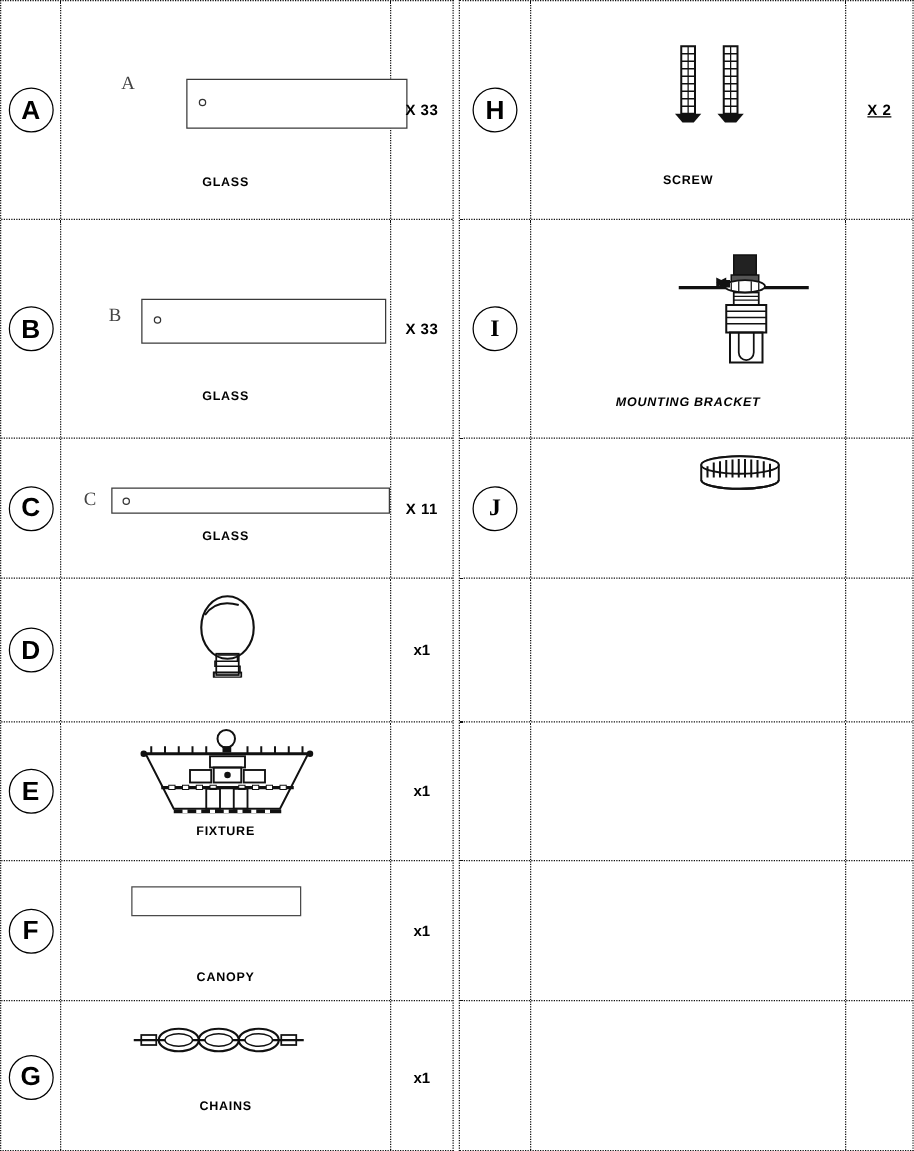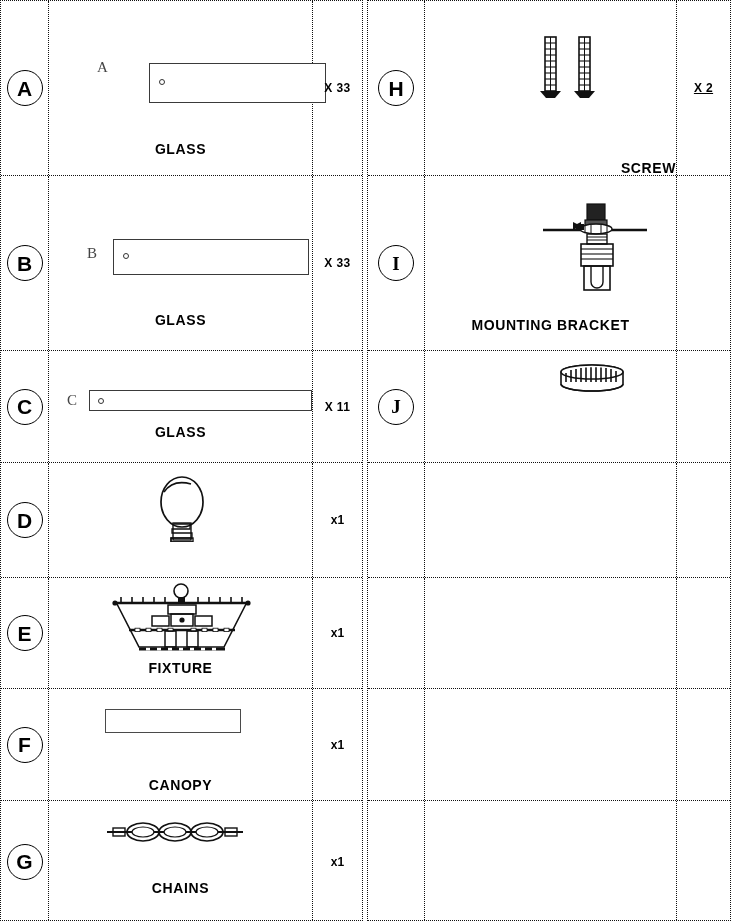--- a/index.html
+++ b/index.html
@@ -36,21 +36,21 @@
          font-weight:bold;font-size:21px;line-height:1;font-family:"Liberation Sans",sans-serif;}
   .badge.serif{font-family:"Liberation Serif",serif;font-size:19px;}
 
   
   .qty{font-weight:bold;font-size:12px;letter-spacing:.4px;white-space:nowrap;}
   .qty.sp{letter-spacing:0;}
 
   
   .pic{position:absolute;left:0;right:0;top:0;bottom:0;}
   .cap{position:absolute;left:0;right:0;text-align:center;
-       font-weight:bold;font-size:14px;letter-spacing:.6px;
+       font-weight:bold;font-size:10px;letter-spacing:.6px;
        font-family:"Liberation Sans",sans-serif;}
   .cap.mixed{font-size:13.5px;letter-spacing:.2px;}
 
   
   .glass{position:absolute;border:1.6px solid #3a3a3a;background:#fff;box-sizing:border-box;}
   .glass .hole{position:absolute;width:4px;height:4px;border:1px solid #333;border-radius:50%;background:#fff;}
   .gl-label{position:absolute;font-family:"Liberation Serif",serif;font-size:15px;color:#444;}
 
   .canopy{position:absolute;border:1.5px solid #4a4a4a;background:#fff;box-sizing:border-box;}
 
@@ -283,21 +283,21 @@
                   <line x1="10" y1="32" x2="21" y2="32"></line>
                     <line x1="10" y1="38" x2="21" y2="38"></line>
                   <line x1="10" y1="44" x2="21" y2="44"></line>
                     <line x1="10" y1="50" x2="21" y2="50"></line>
                 </g>
                 <line x1="15.5" y1="2" x2="15.5" y2="56" stroke="#111" stroke-width="1"></line>
                 <path d="M5 56 H26 L20 63 H11 Z" fill="#111"></path>
               </g>
             </svg>
           </div>
-          <div class="cap" style="top:159px;text-align:right;">SCREW</div>
+          <div class="cap" style="top:138px;">SCREW</div>
         </div>
       </div>
       <div class="c-qty">
         <span class="qty">X 2</span>
       </div>
     </div>
 
     <div class="row" style="top:175px;height:175px;">
       <div class="c-letter">
         <div class="badge serif">I</div>
@@ -327,21 +327,21 @@
               <rect x="46" y="48" width="32" height="22" fill="none" stroke="#111" stroke-width="1.6"></rect>
               <g stroke="#111" stroke-width="1.1">
                 <line x1="46" y1="53" x2="78" y2="53"></line>
                   <line x1="46" y1="58" x2="78" y2="58"></line>
                 <line x1="46" y1="63" x2="78" y2="63"></line>
               </g>
               <rect x="49" y="70" width="26" height="24" fill="none" stroke="#111" stroke-width="1.6"></rect>
               <path d="M56 70 v16 a6 6 0 0 0 12 0 v-16" fill="none" stroke="#111" stroke-width="1.4"></path>
             </svg>
           </div>
-          <div class="cap" style="top:141px;">MOUNTING BRACKET</div>
+          <div class="cap" style="top:141px;font-style:italic;">MOUNTING BRACKET</div>
         </div>
       </div>
       <div class="c-qty">
         <span class="qty"></span>
       </div>
     </div>
 
     <div class="row" style="top:350px;height:112px;">
       <div class="c-letter">
         <div class="badge serif">J</div>

